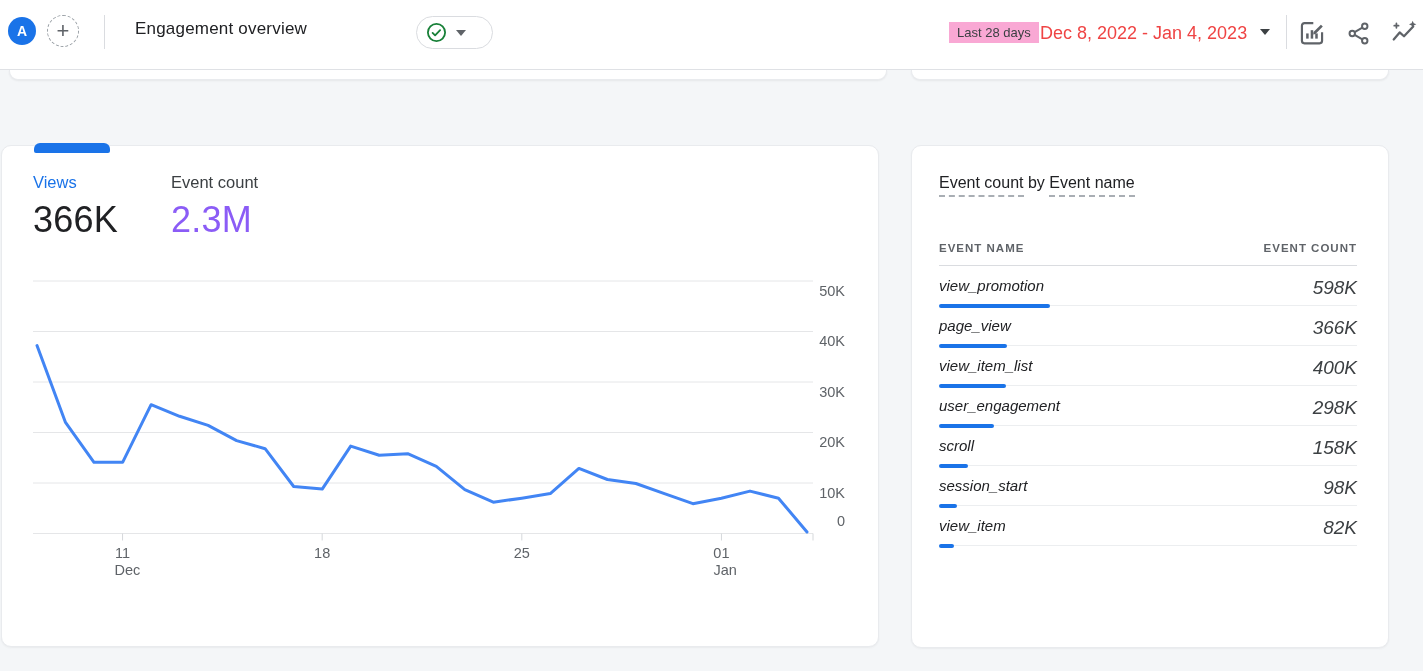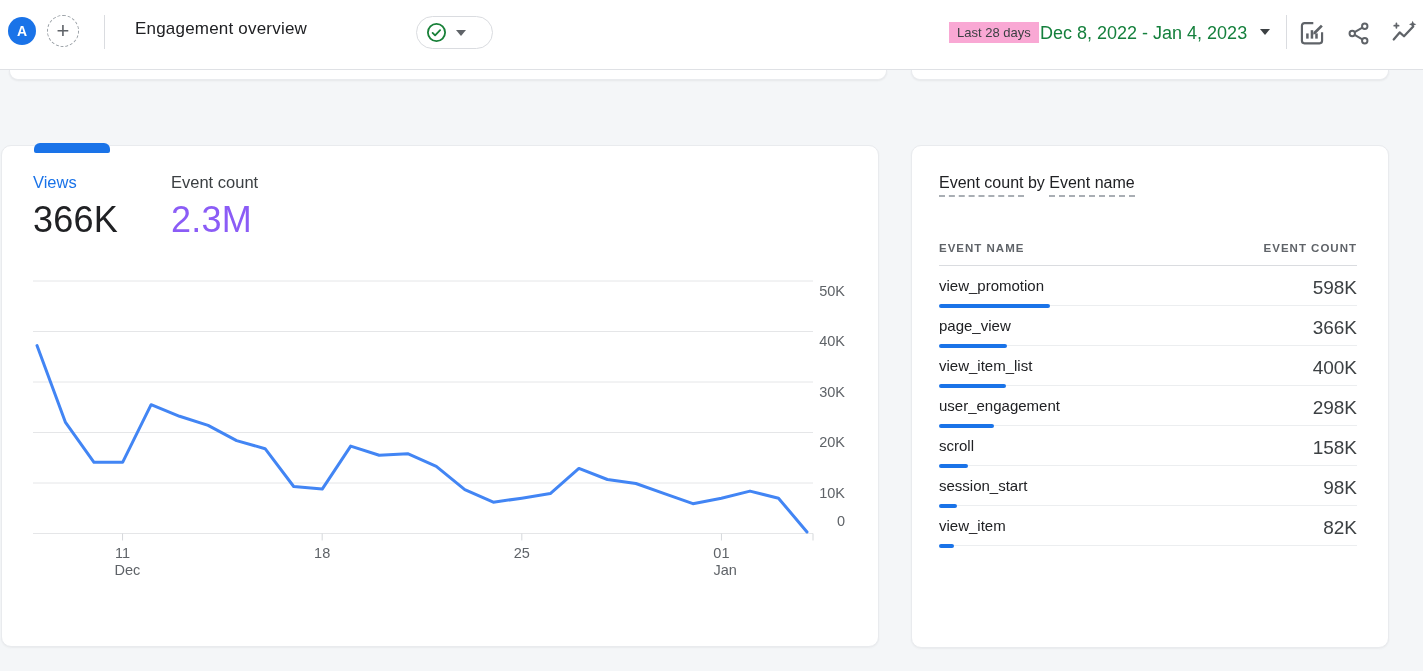--- a/index.html
+++ b/index.html
@@ -40,21 +40,21 @@
   .caret-down {
     width:0; height:0; border-left:5px solid transparent; border-right:5px solid transparent;
     border-top:6px solid #5f6368;
   }
   .range-badge {
     position:absolute; left:949px; top:22px; height:21px; padding:0 8px;
     background:#f9a8d4; border-radius:0; color:#3c4043; font-size:13px;
     display:flex; align-items:center; white-space:nowrap;
   }
   .date-range {
-    position:absolute; left:1040px; top:23px; font-size:18px; color:#15803d;
+    position:absolute; left:1040px; top:23px; font-size:18px; color:#ef4444;
     white-space:nowrap; cursor:pointer;
   }
   .date-caret { position:absolute; left:1260px; top:29px; cursor:pointer; }
   .icon-btn {
     position:absolute; top:17px; width:32px; height:32px; border:none; background:transparent;
     display:flex; align-items:center; justify-content:center; cursor:pointer;
   }
   
   .card-stub {
     position:absolute; top:70px; height:10px; background:#fff;
@@ -82,21 +82,21 @@
   .tab-eventcount .tab-value { color:#8b5cf6; }
   .chart-wrap { position:absolute; left:31px; top:125px; width:818px; height:315px; }
   
   .events-title { position:absolute; left:27px; top:28px; font-size:16px; color:#202124; white-space:nowrap; }
   .dashed-underline { border-bottom:2px dashed #a9aeb4; padding-bottom:4px; cursor:pointer; }
   .tbl-head {
     position:absolute; left:27px; right:31px; top:96px; display:flex; justify-content:space-between;
     font-size:11.5px; font-weight:700; letter-spacing:1px; color:#5f6368;
   }
   .tbl-head-rule { position:absolute; left:27px; right:31px; top:119px; height:1px; background:#dadce0; }
-  .tbl-body { position:absolute; left:27px; right:31px; top:120px; }
+  .tbl-body { position:absolute; left:27px; right:31px; top:120px;font-style:italic; }
   .ev-row { position:relative; height:40px; border-bottom:1px solid #eceef0; }
   .ev-name { position:absolute; left:0; top:11px; font-size:15px; color:#202124; }
   .ev-count { position:absolute; right:0; top:11px; font-size:19px; color:#3c4043; }
   .ev-bar { position:absolute; left:0; bottom:-2.5px; height:4px; border-radius:2px; background:#1a73e8; }
   .events-link {
     position:absolute; right:29px; bottom:19px; display:flex; align-items:center; gap:11px;
     color:#1a73e8; font-size:15.5px; font-weight:700; cursor:pointer; white-space:nowrap;
   }
 </style>
 </head>

